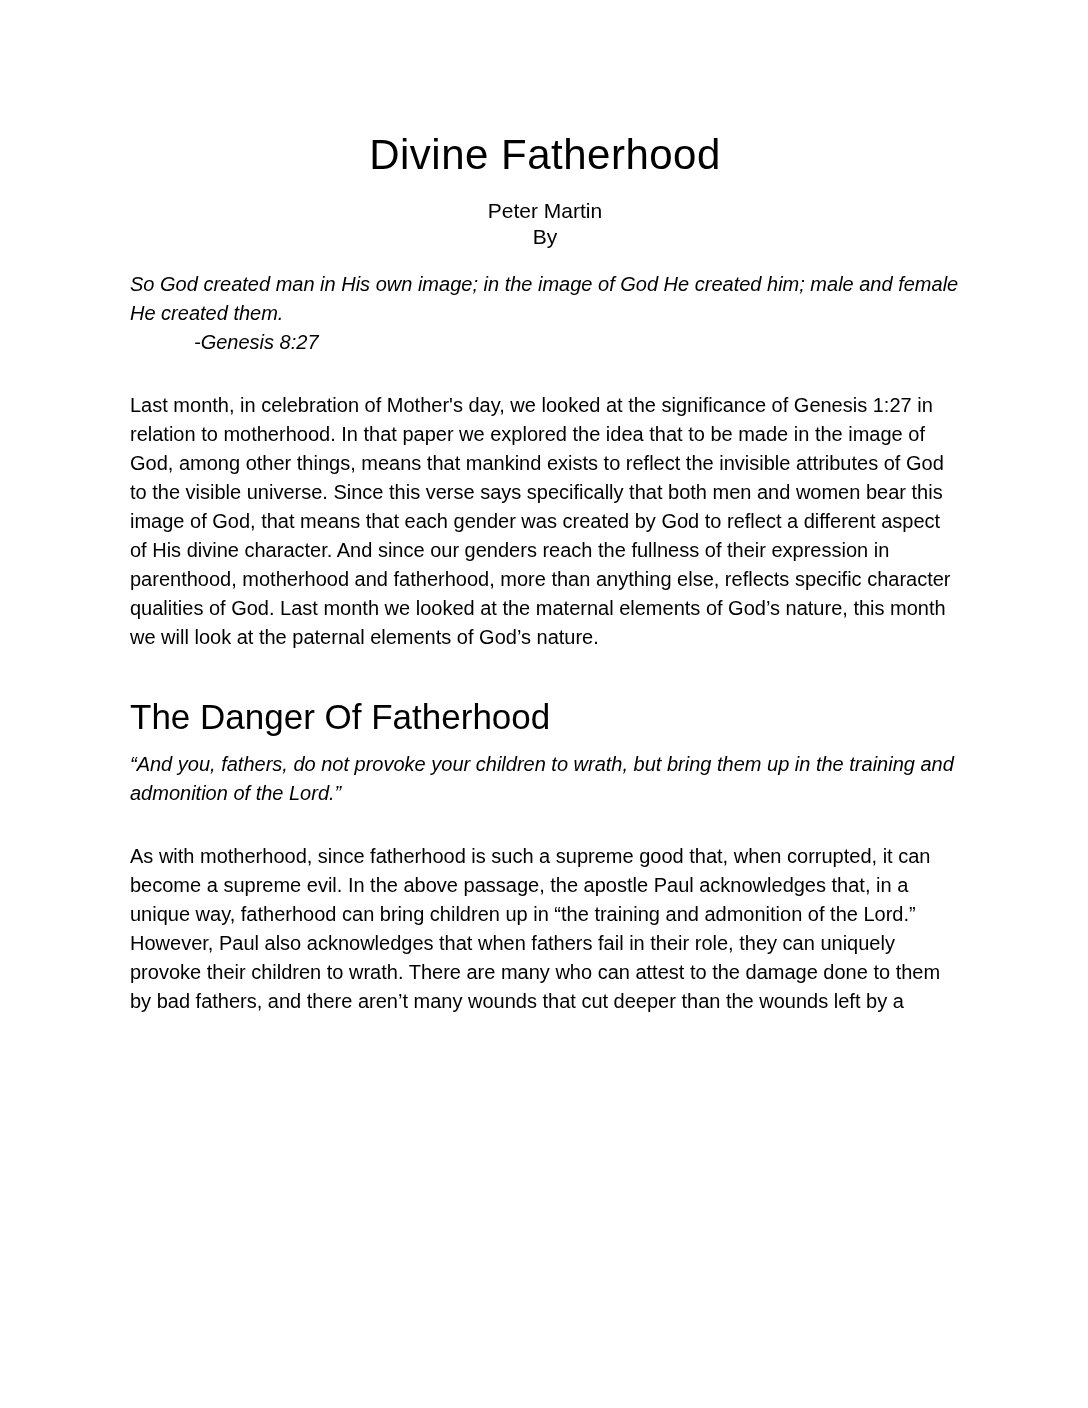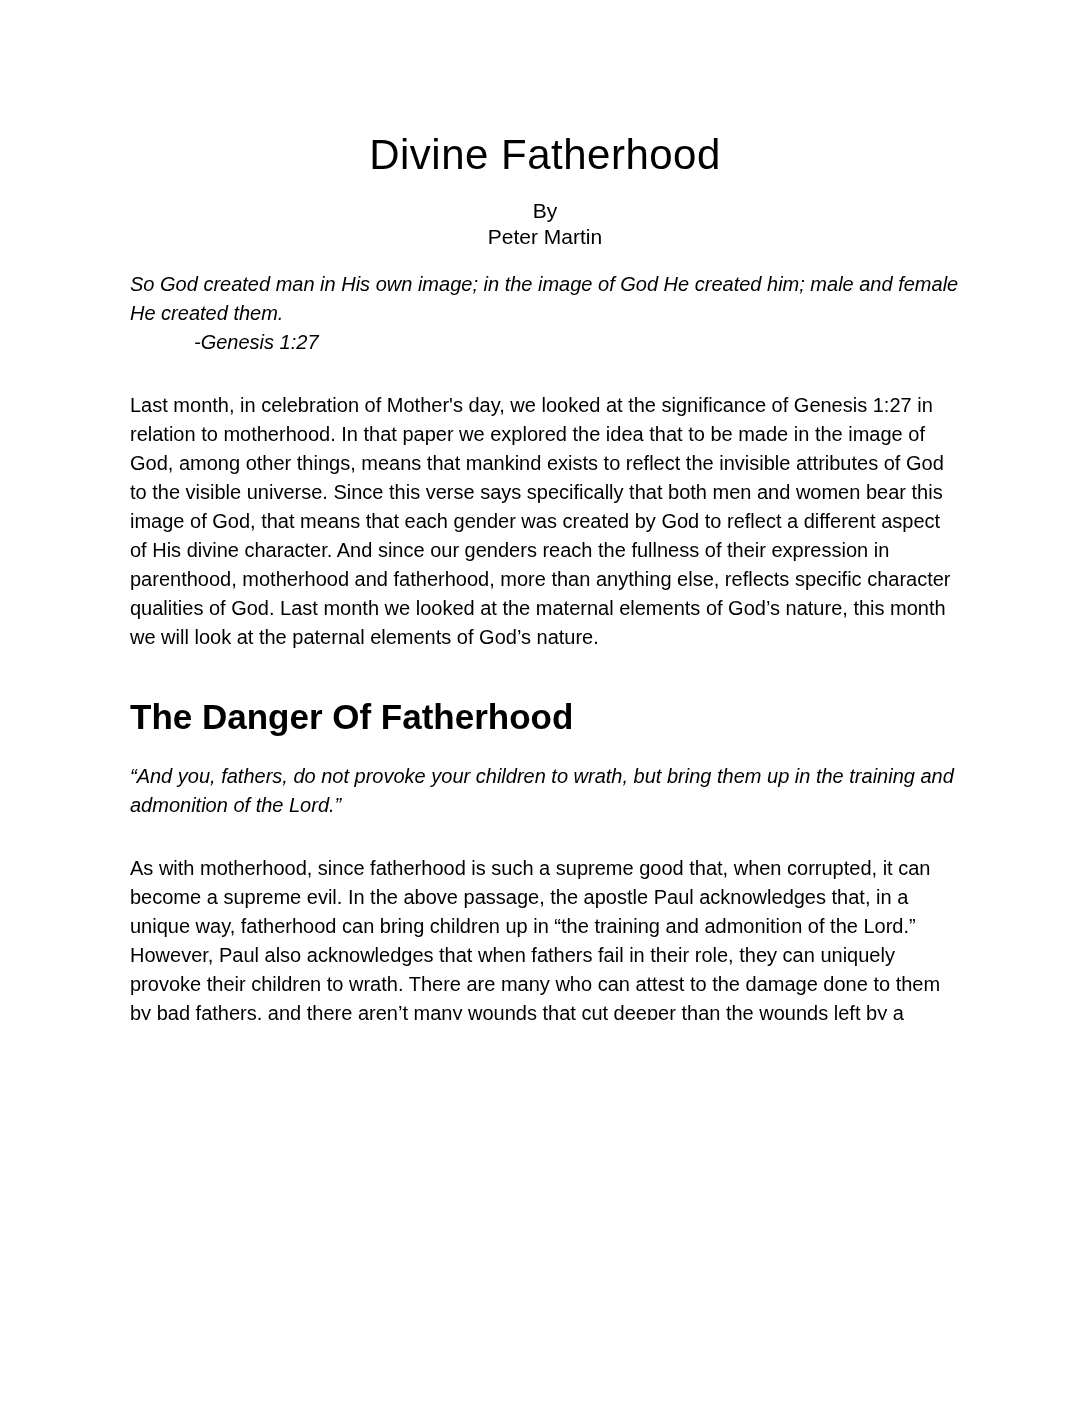--- a/index.html
+++ b/index.html
@@ -38,43 +38,43 @@
   .epigraph .attribution {
     padding-left: 64px;
   }
   .body-paragraph {
     font-size: 20px;
     line-height: 29px;
     margin-top: 34px;
   }
   .section-heading {
     font-size: 35px;
-    font-weight: 700;
+    font-weight: 400;
     line-height: 1.2;
     margin-top: 44px;
   }
   .section-heading + .epigraph {
-    margin-top: 24px;
+    margin-top: 12px;
   }
 </style>
 </head>
 <body>
 
 <div class="page">
 
   <h1 class="title">Divine Fatherhood</h1>
 
   <div class="byline">
+    <div>Peter Martin</div>
     <div>By</div>
-    <div>Peter Martin</div>
   </div>
 
   <div class="epigraph">
     <div>So God created man in His own image; in the image of God He created him; male and female He created them.</div>
-    <div class="attribution">-Genesis 1:27</div>
+    <div class="attribution">-Genesis 8:27</div>
   </div>
 
   <p class="body-paragraph">Last month, in celebration of Mother's day, we looked at the significance of Genesis 1:27 in relation to motherhood. In that paper we explored the idea that to be made in the image of God, among other things, means that mankind exists to reflect the invisible attributes of God to the visible universe. Since this verse says specifically that both men and women bear this image of God, that means that each gender was created by God to reflect a different aspect of His divine character. And since our genders reach the fullness of their expression in parenthood, motherhood and fatherhood, more than anything else, reflects specific character qualities of God. Last month we looked at the maternal elements of God’s nature, this month we will look at the paternal elements of God’s nature.</p>
 
   <h2 class="section-heading">The Danger Of Fatherhood</h2>
 
   <div class="epigraph">
     <div>“And you, fathers, do not provoke your children to wrath, but bring them up in the training and admonition of the Lord.”</div>
   </div>
 

